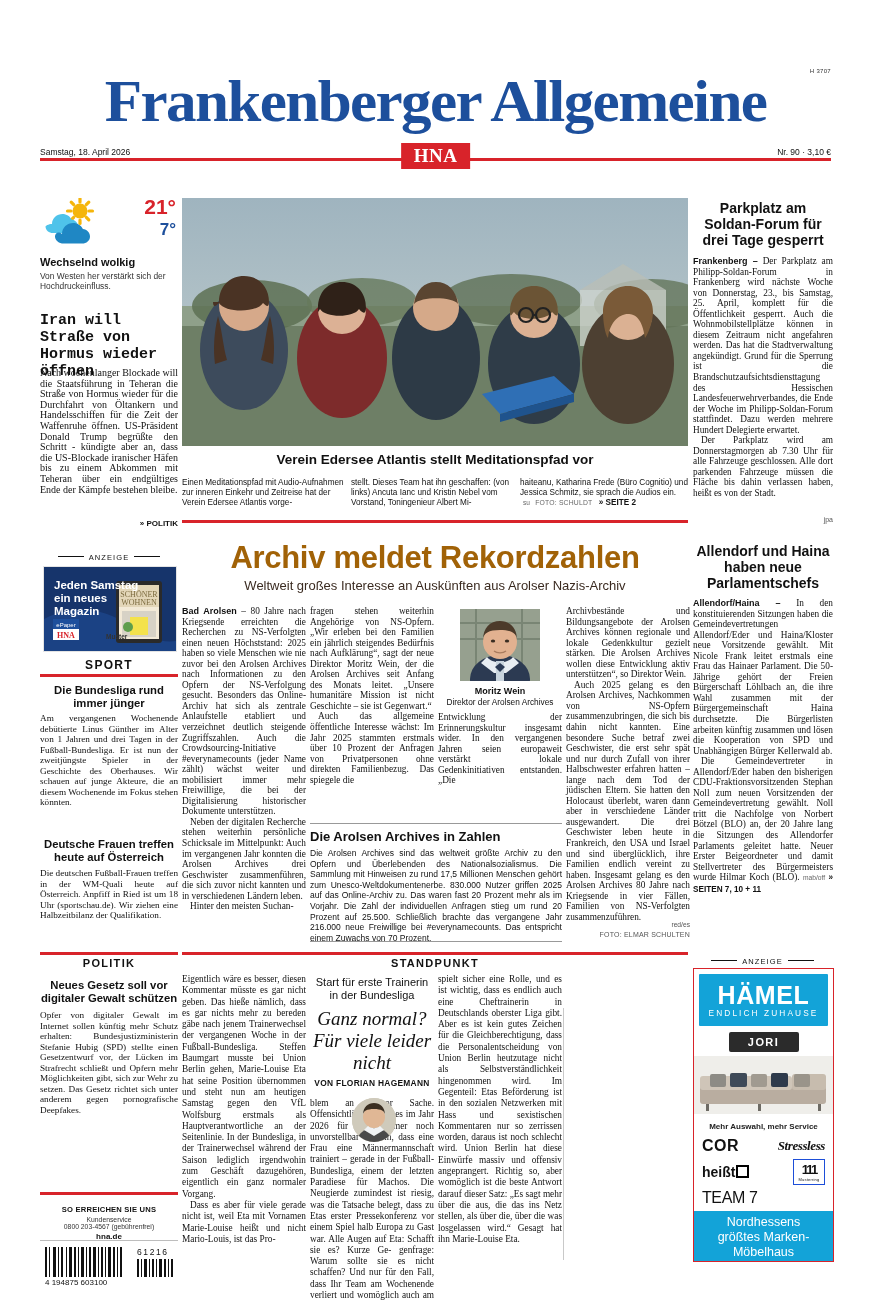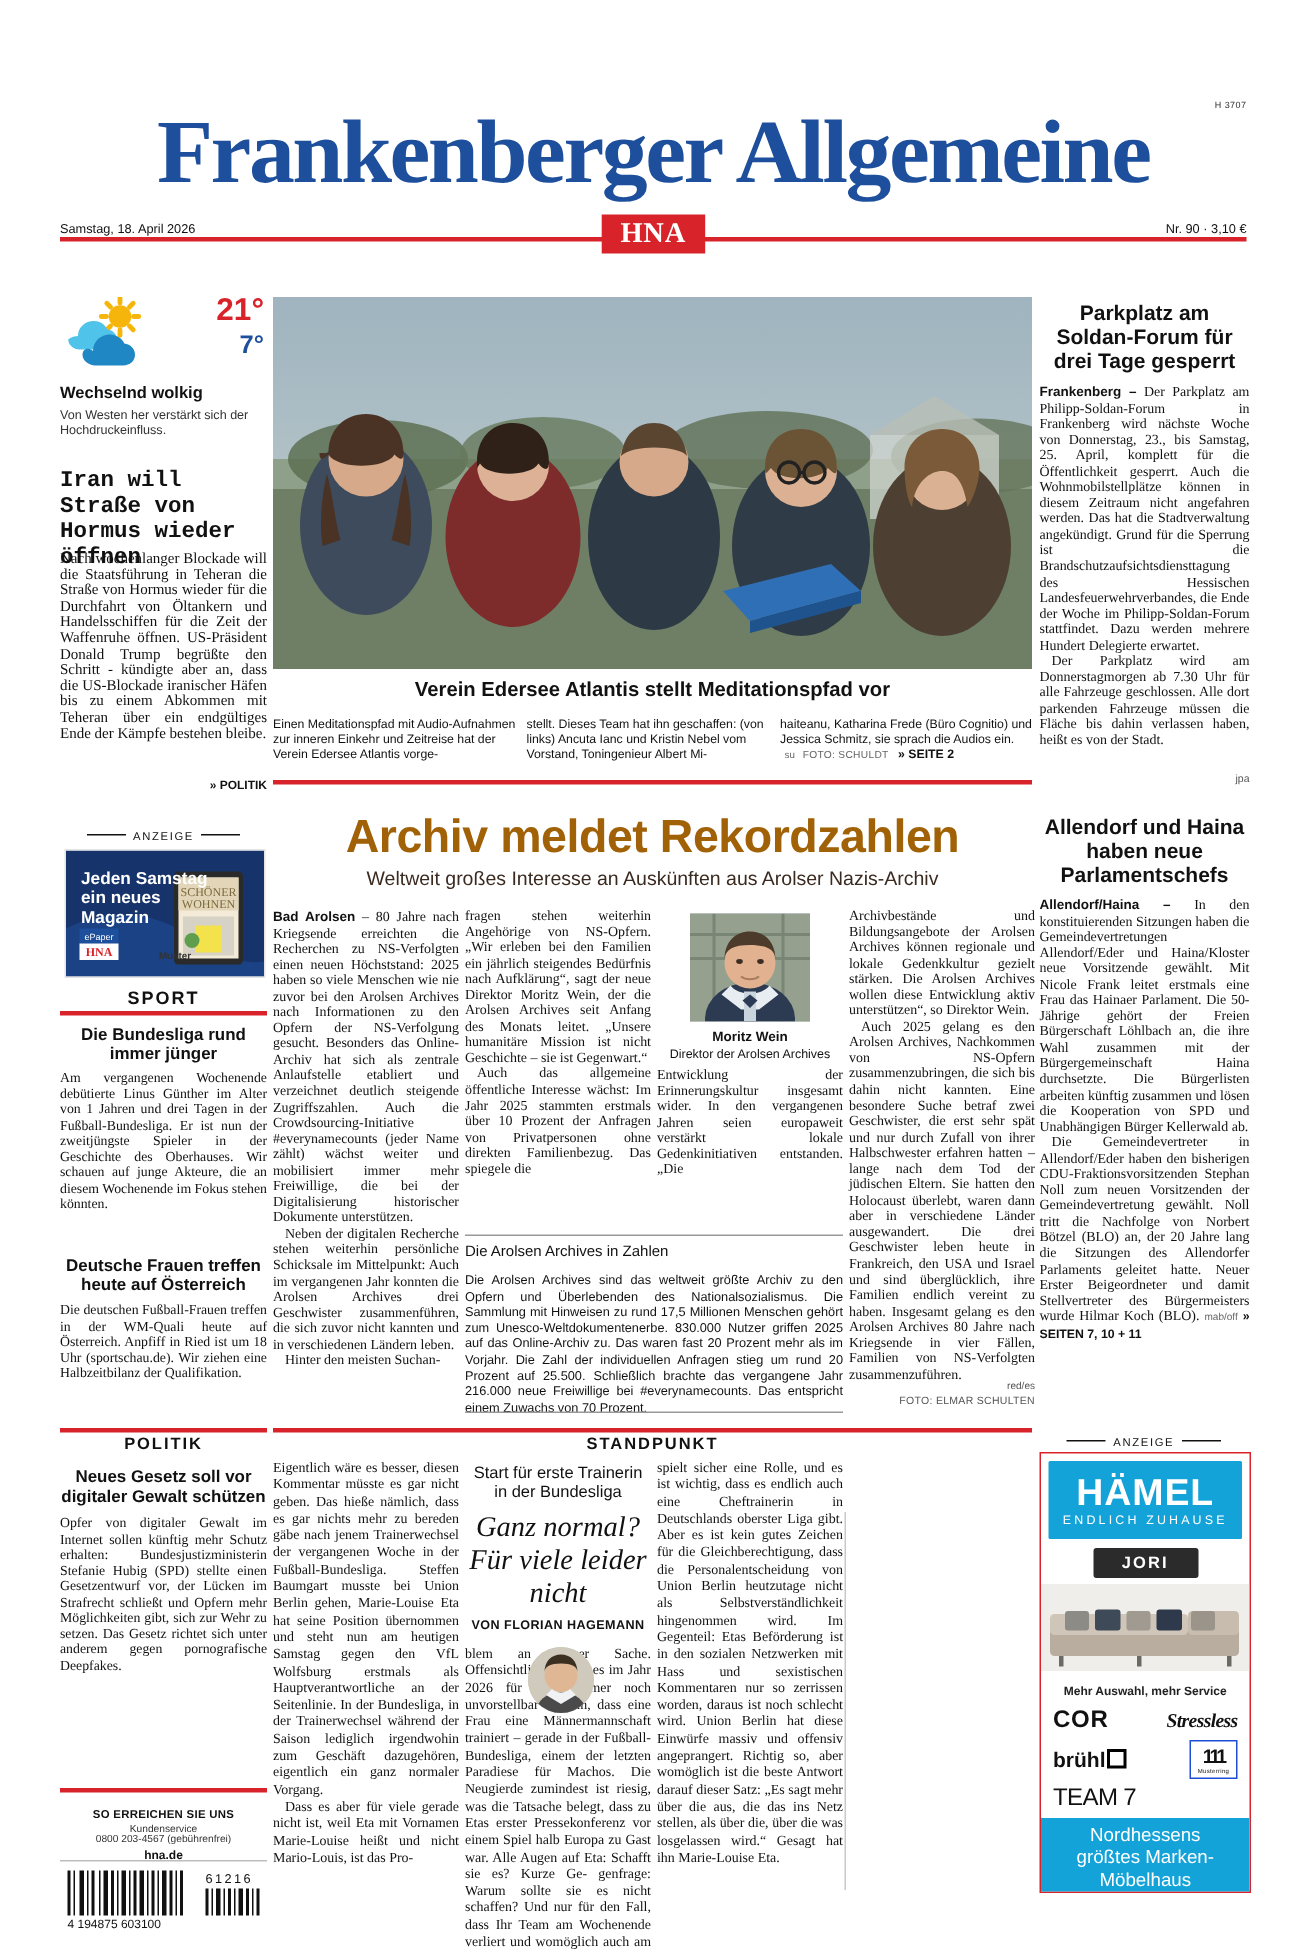--- a/index.html
+++ b/index.html
@@ -58,21 +58,21 @@
   .mcol.c2{left:310px;top:606px;}
   .mcol.c3{left:438px;top:606px;}
   .mcol.c4{left:566px;top:606px;}
   .mcol b.dl{font-family:"Liberation Sans",sans-serif;font-weight:bold;font-size:9px;}
 
   .portrait{position:absolute;left:460px;top:609px;width:80px;height:72px;overflow:hidden;background:#7e8c86;}
   .portrait-name{position:absolute;left:438px;top:686px;width:124px;text-align:center;font-family:"Liberation Sans",sans-serif;font-weight:bold;font-size:9px;}
   .portrait-role{position:absolute;left:438px;top:697px;width:124px;text-align:center;font-family:"Liberation Sans",sans-serif;font-size:8.3px;}
 
   .zahlen-rule{position:absolute;left:310px;top:823px;width:252px;height:1px;background:#999;}
-  .zahlen-h{position:absolute;left:310px;top:829px;width:252px;font-family:"Liberation Sans",sans-serif;font-weight:normal;font-size:10px;}
+  .zahlen-h{position:absolute;left:310px;top:829px;width:252px;font-family:"Liberation Sans",sans-serif;font-weight:bold;font-size:13px;}
   .zahlen-b{position:absolute;left:310px;top:848px;width:252px;font-family:"Liberation Sans",sans-serif;font-size:8.5px;line-height:10.6px;}
   .zahlen-rule2{position:absolute;left:310px;top:941px;width:252px;height:1px;background:#999;}
   .mn-credit{position:absolute;left:566px;top:921px;width:124px;text-align:right;font-family:"Liberation Sans",sans-serif;font-size:6.7px;color:#555;}
   .mn-photo-credit{position:absolute;left:566px;top:931px;width:124px;text-align:right;font-family:"Liberation Sans",sans-serif;font-size:7px;color:#555;letter-spacing:.2px;}
 
   
   .r2-head{position:absolute;left:693px;top:543px;width:140px;font-family:"Liberation Sans",sans-serif;font-weight:bold;font-size:14px;line-height:16px;text-align:center;color:#111;}
   .r2-body{position:absolute;left:693px;top:598px;width:140px;font-size:9.3px;line-height:10.55px;}
   .r2-more{font-family:"Liberation Sans",sans-serif;font-weight:bold;font-size:8.2px;}
   .r2-sig{font-family:"Liberation Sans",sans-serif;font-size:6.7px;color:#666;}
@@ -465,21 +465,21 @@
           <rect x="124" y="48" width="3" height="7"></rect>
       </g>
     </svg>
     <div class="ad-h-tag">Mehr Auswahl, mehr Service</div>
     <div class="brands">
       <div class="brow">
         <span class="b-cor">COR</span>
         <span class="b-stressless">Stressless</span>
       </div>
       <div class="brow">
-        <span class="b-bruehl"><span>brühl</span><i></i></span>
+        <span class="b-bruehl"><span>heißt</span><i></i></span>
         <span class="b-must">
             <span class="g">111</span>
             <span class="t">Musterring</span>
           </span>
       </div>
       <div class="brow">
         <span class="b-team">TEAM 7</span>
       </div>
     </div>
     <div class="ad-h-foot">

